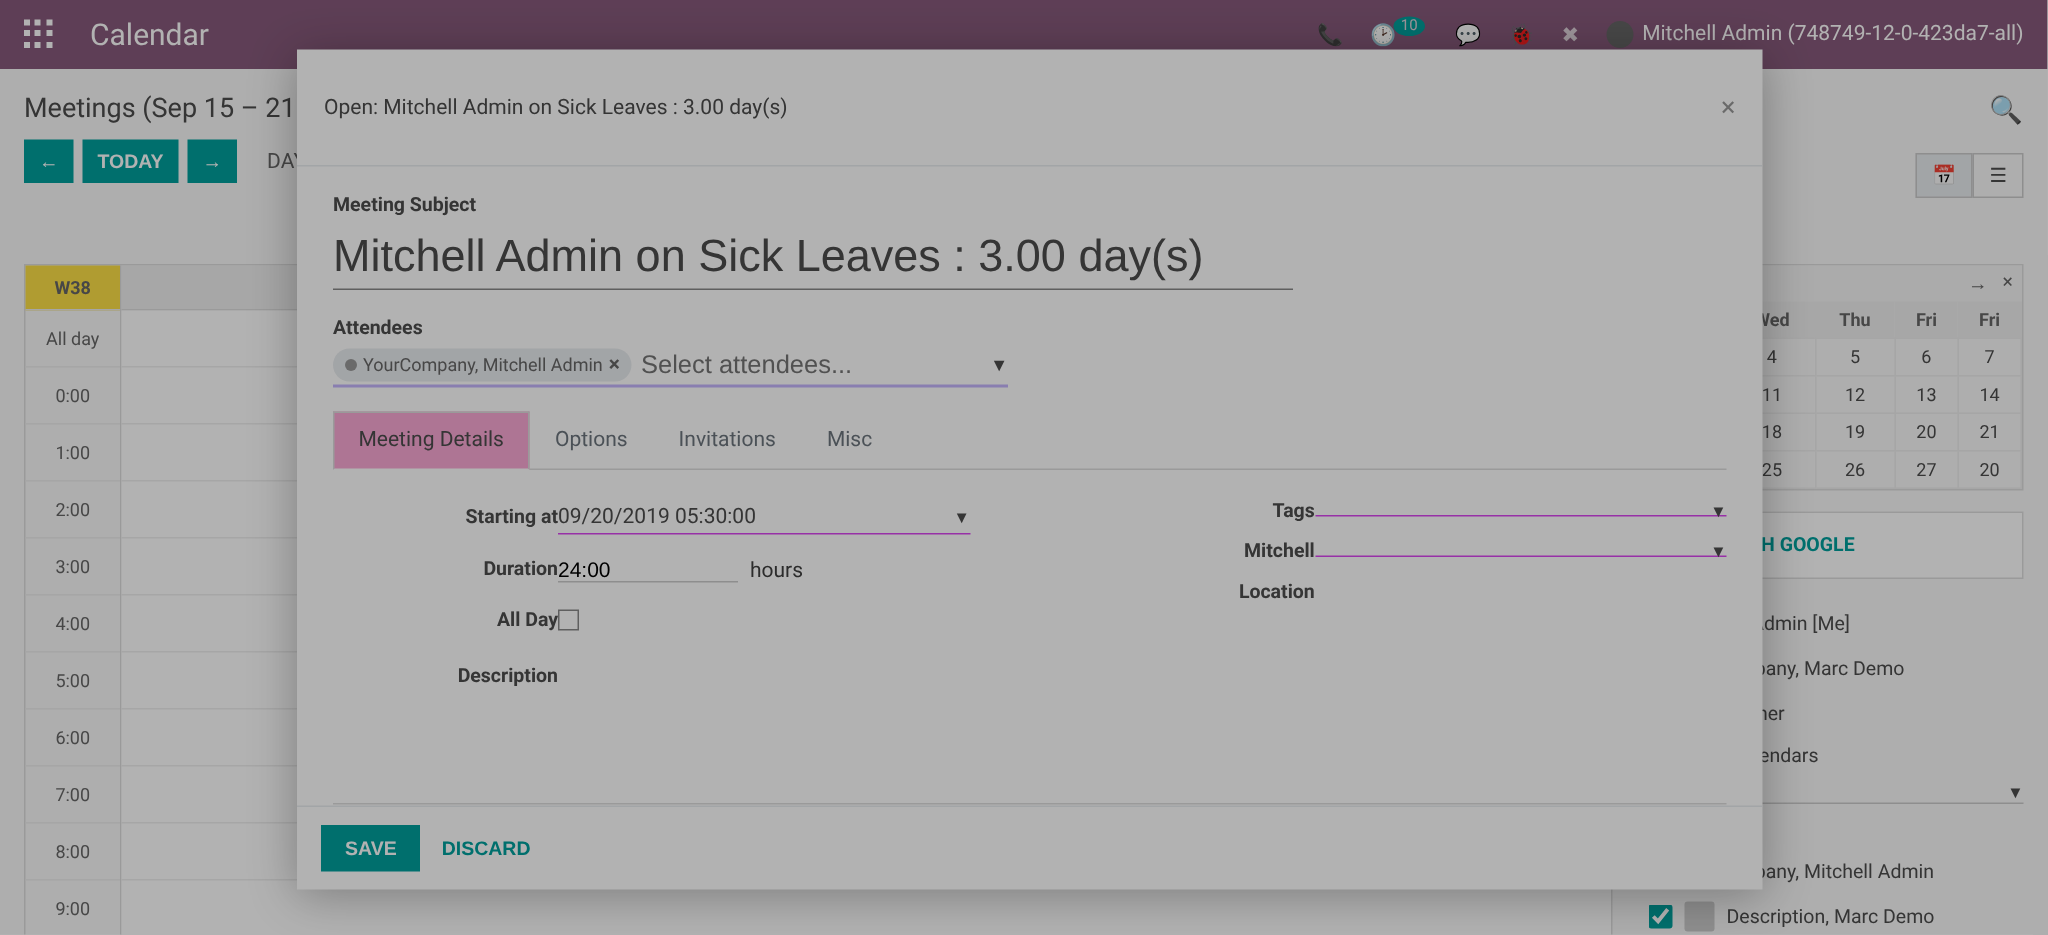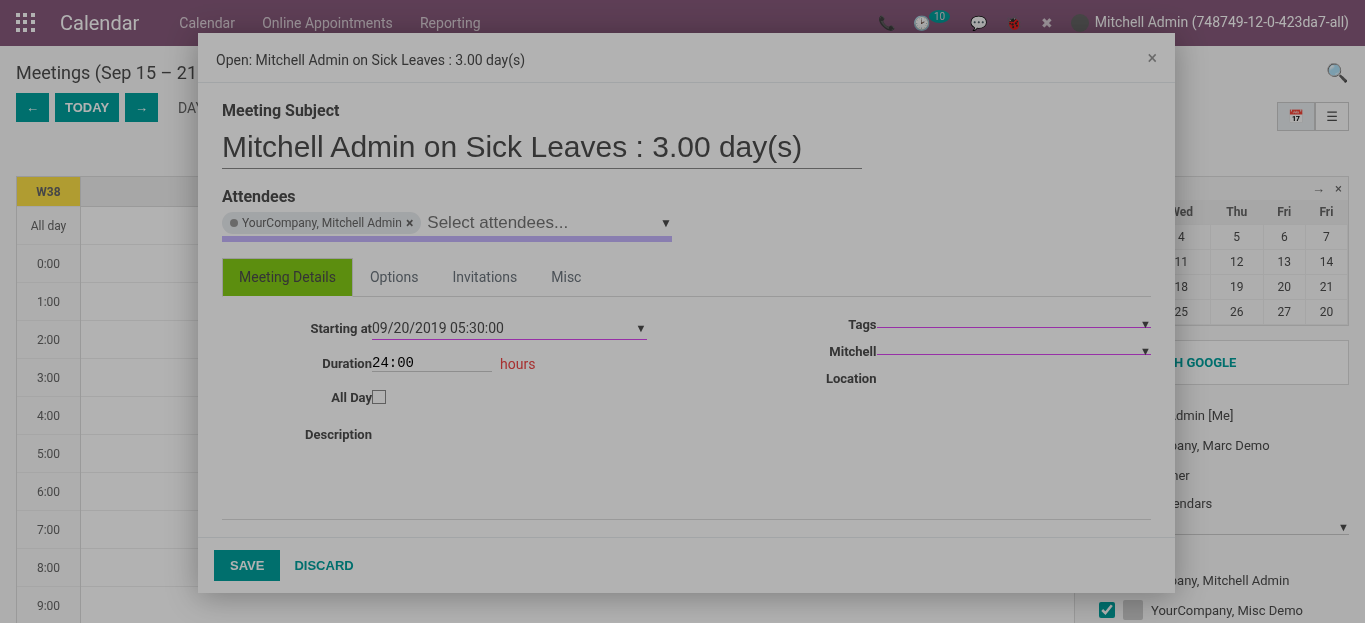--- a/index.html
+++ b/index.html
@@ -41,34 +41,34 @@
 .minical th { background:#f0f0f0; padding:5px; color:#666; font-weight:bold;}
 .minical td { text-align:center; padding:5px; border:1px solid #eee; cursor:pointer; }
 .gsync { background:#fff; border:1px solid #ddd; padding:14px; margin-top:14px; color:#00a09d; font-weight:bold; text-align:left;}
 .filters { margin-top:20px; }
 .filters .frow { display:flex; align-items:center; gap:8px; margin-bottom:10px; }
 .filters .avatar { width:20px; height:20px; background:#ccc; border-radius:2px; }
 .filters input[type=checkbox] { width:16px; height:16px; }
 
 .overlay { position: fixed; inset:0; background: rgba(0,0,0,0.3); z-index:200;}
 .modal { position: absolute; left: 198px; top: 33px; width: 977px; height: 560px; background:#fff; box-shadow: 0 4px 30px rgba(0,0,0,.3); display:flex; flex-direction:column; overflow:hidden;}
-.modal-hdr { padding: 14px 18px; display:flex; justify-content:space-between; align-items:flex-end; border-bottom:1px solid #e9ecef; font-size:14px; color:#4c4c4c;}
+.modal-hdr { padding: 28px 18px; display:flex; justify-content:space-between; align-items:center; border-bottom:1px solid #e9ecef; font-size:14px; color:#4c4c4c;}
 .modal-hdr .close { font-size:18px; color:#999; cursor:pointer; }
 .modal-body { padding: 18px 24px; flex:1; overflow-y:auto; }
 .modal-body::-webkit-scrollbar{width:12px;} .modal-body::-webkit-scrollbar-thumb{background:#c1c1c1;}
-.field-label { font-size:16px; font-weight:bold; color:#4c4c4c; margin-bottom:6px; display:block;}
+.field-label { font-size:13px; font-weight:bold; color:#4c4c4c; margin-bottom:6px; display:block;}
 .subject { font-size:30px; border:none; border-bottom:1px solid #888; width: 640px; padding:4px 0; margin-bottom:18px; color:#4c4c4c; outline:none;}
-.attendees-row { display:flex; align-items:center; border-bottom:6px solid #c4b5fd; width:450px; margin-bottom:16px; padding-bottom:2px; position:relative;}
+.attendees-row { display:flex; align-items:center; border-bottom:2px solid #c4b5fd; width:450px; margin-bottom:16px; padding-bottom:2px; position:relative;}
 .chip { background:#e9ecef; border-radius:14px; padding:3px 8px; font-size:12px; display:flex; align-items:center; gap:4px; color:#666; margin-right:6px;}
 .chip .x { cursor:pointer; font-weight:bold; font-size:14px;}
 .attendees-input { border:none; outline:none; font-size:17px; color:#999; flex:1;}
 .dropdown-caret { position:absolute; right:0; top:4px; font-size:12px;}
 .tabs { border-bottom:1px solid #ddd; display:flex; margin-bottom:20px;}
 .tabs .tab { padding:10px 16px; font-size:14px; color:#6c757d; cursor:pointer; border:1px solid transparent; }
-.tabs .tab.active { border:1px solid #ddd; border-bottom:1px solid #fff; color:#4c4c4c; margin-bottom:-1px; background:#84cc16;}
+.tabs .tab.active { border:1px solid #ddd; border-bottom:1px solid #fff; color:#4c4c4c; margin-bottom:-1px; background:#f9a8d4;}
 .form-cols { display:flex; gap:80px; }
 .form-cols .col { flex:1; }
 .frow { display:flex; align-items:center; margin-bottom:12px; }
 .frow .lbl { width:150px; font-weight:bold; font-size:13px; color:#4c4c4c;text-align:right;}
 .frow .val { flex:1; border-bottom:1px solid #d946ef; padding:3px 0; font-size:14px; display:flex; align-items:center; gap:8px; position:relative;}
 .frow .val.nb { border:none;}
 .frow .val input[type=text]{ border:none; outline:none; width:120px; font-size:14px;}
 .frow .caret { position:absolute; right:0; font-size:11px;}
 .chkbox { width:14px; height:14px; border:1px solid #888; display:inline-block;}
 .desc-area { border-bottom:1px solid #ddd; height:60px; margin-top:6px;}
@@ -85,25 +85,20 @@
       <span></span>
       <span></span>
       <span></span>
       <span></span>
       <span></span>
       <span></span>
       <span></span>
       <span></span>
     </div>
   <h1>Calendar</h1>
-  <div class="nav">
-    <a href="#">Calendar</a>
-    <a href="#">Online Appointments</a>
-    <a href="#">Reporting</a>
-  </div>
   <div class="right">
     <span class="ico">📞</span>
     <span class="ico">🕑<span class="badge">10</span></span>
     <span class="ico">💬</span>
     <span class="ico">🐞</span>
     <span class="ico">✖</span>
     <span><span style="display:inline-block;width:18px;height:18px;background:#666;border-radius:50%;margin-right:6px;vertical-align:middle;"></span><span>Mitchell Admin (748749-12-0-423da7-all)</span></span>
   </div>
 </div>
 
@@ -230,21 +225,21 @@
           <b>e</b>
         </div>
       <div class="frow">
           <input type="checkbox" checked="" style="accent-color: rgb(108, 191, 132);">
           <span class="avatar"></span>
           <span>ompany, Mitchell Admin</span>
         </div>
       <div class="frow">
           <input type="checkbox" checked="" style="accent-color: rgb(0, 160, 157);">
           <span class="avatar"></span>
-          <span>YourCompany, Misc Demo</span>
+          <span>Description, Marc Demo</span>
         </div>
     </div>
   </div>
 </div>
 
 <div class="overlay"></div>
 <div class="modal">
   <div class="modal-hdr">
     <span>Open: Mitchell Admin on Sick Leaves : 3.00 day(s)</span>
     <span class="close">×</span>
@@ -276,22 +271,22 @@
         <div class="frow">
           <div class="lbl">Starting at</div>
           <div class="val">
               <span>09/20/2019 05:30:00</span>
               <span class="caret">▼</span>
             </div>
         </div>
         <div class="frow">
           <div class="lbl">Duration</div>
           <div class="val nb">
-              <input type="text" style="border-bottom: 1px solid rgb(204, 204, 204); font-family: Liberation Mono, monospace;" value="24:00"> 
-              <span style="color:#ef4444;">hours</span>
+              <input type="text" style="border-bottom: 1px solid rgb(204, 204, 204);" value="24:00"> 
+              <span style="color:#404040;">hours</span>
             </div>
         </div>
         <div class="frow">
           <div class="lbl">All Day</div>
           <div class="val nb">
               <span class="chkbox"></span>
             </div>
         </div>
         <div class="frow" style="margin-top:20px;">
           <div class="lbl">Description</div>

